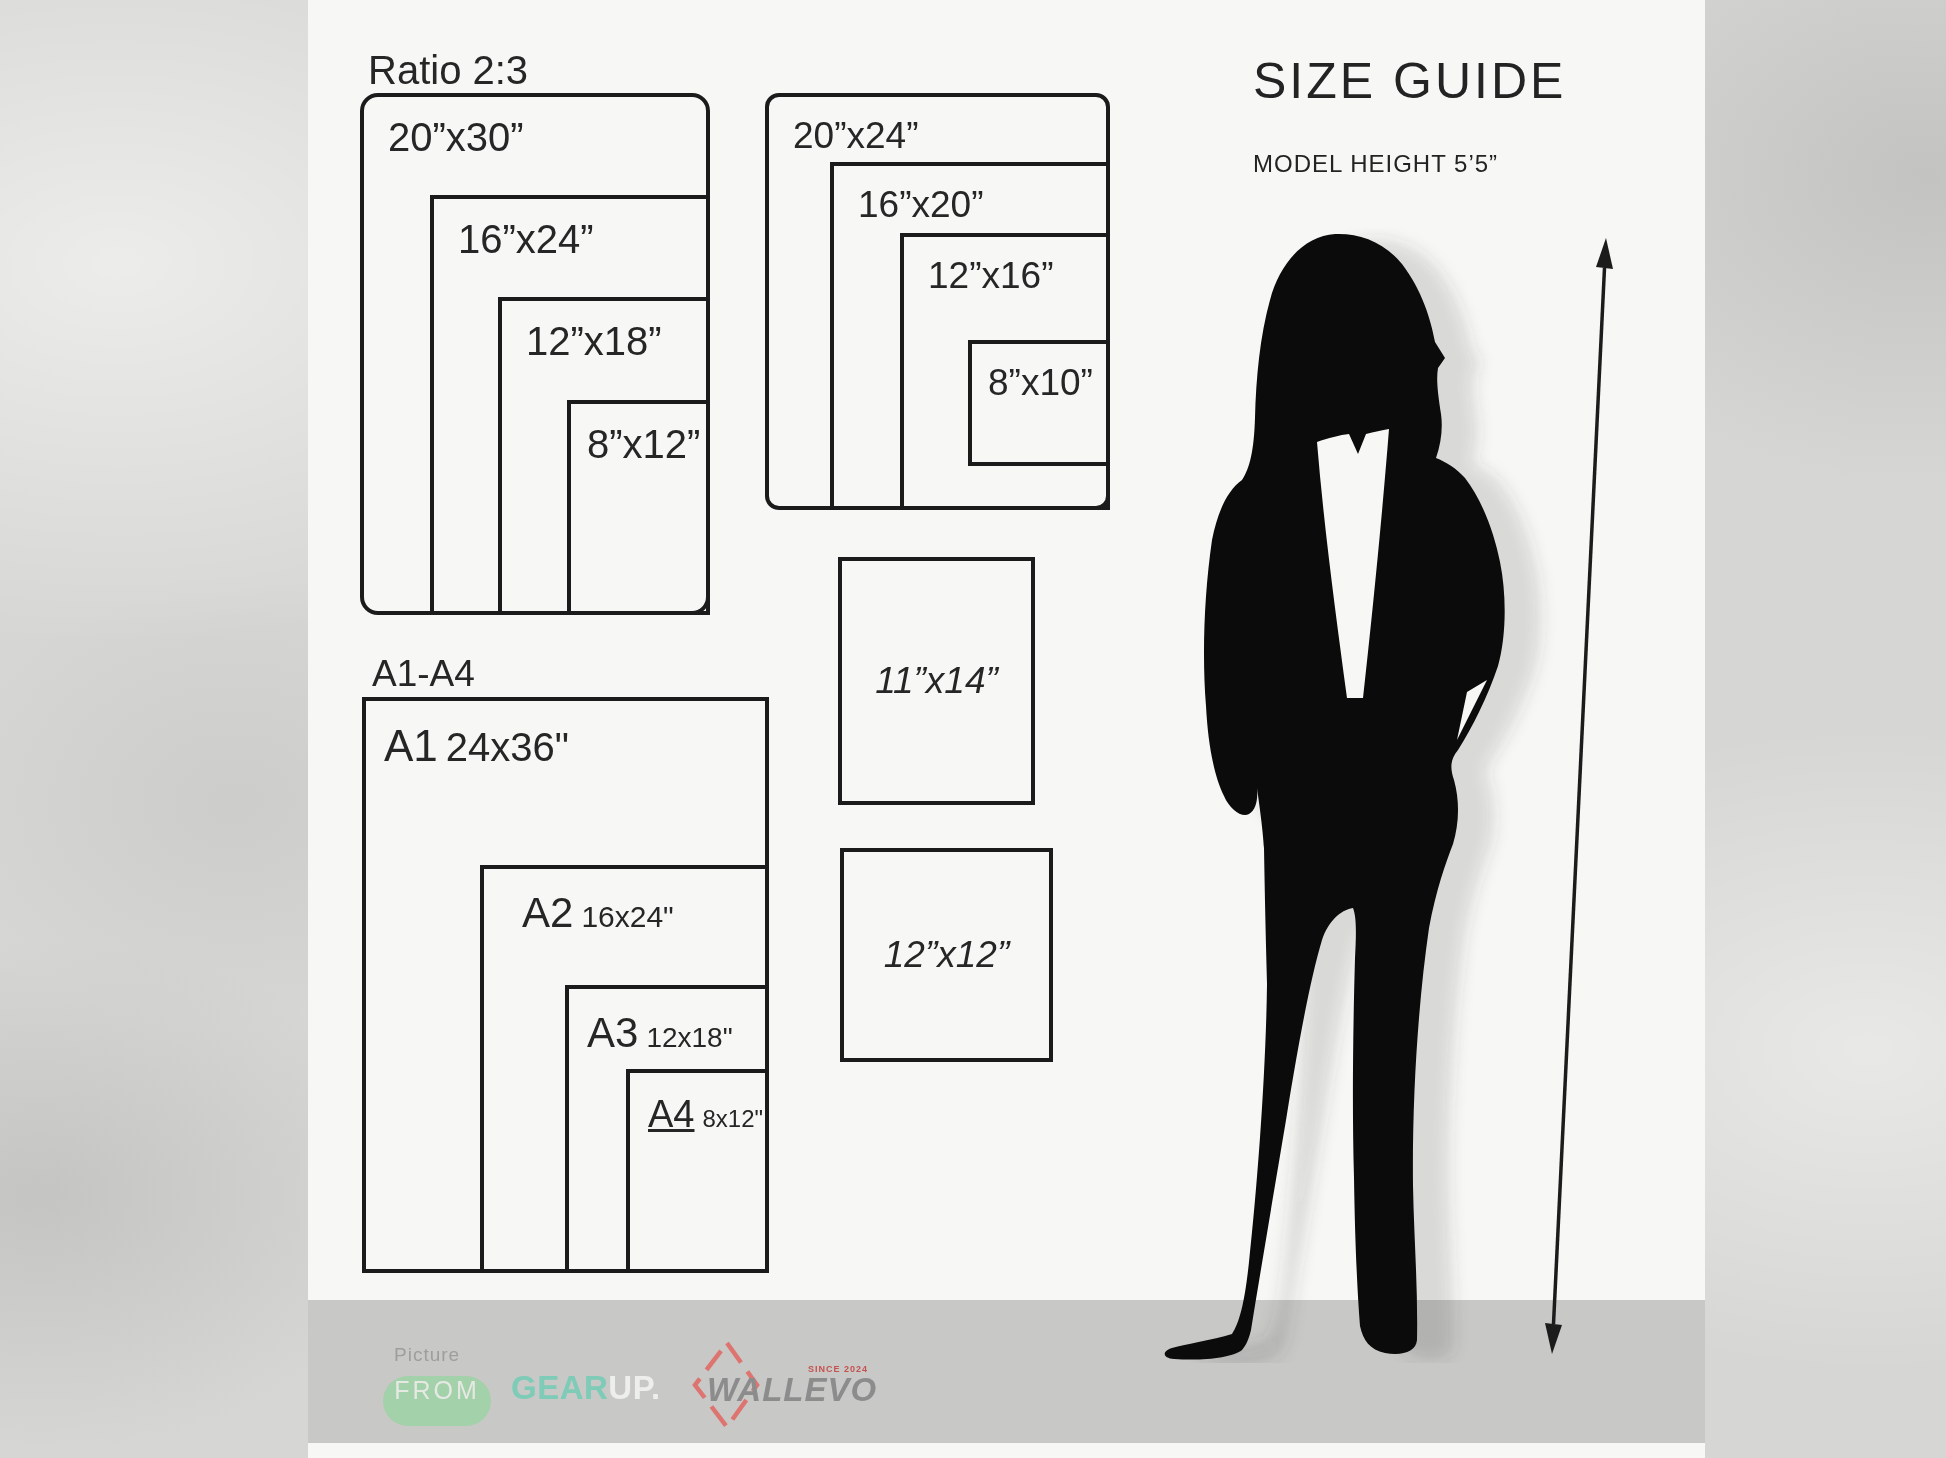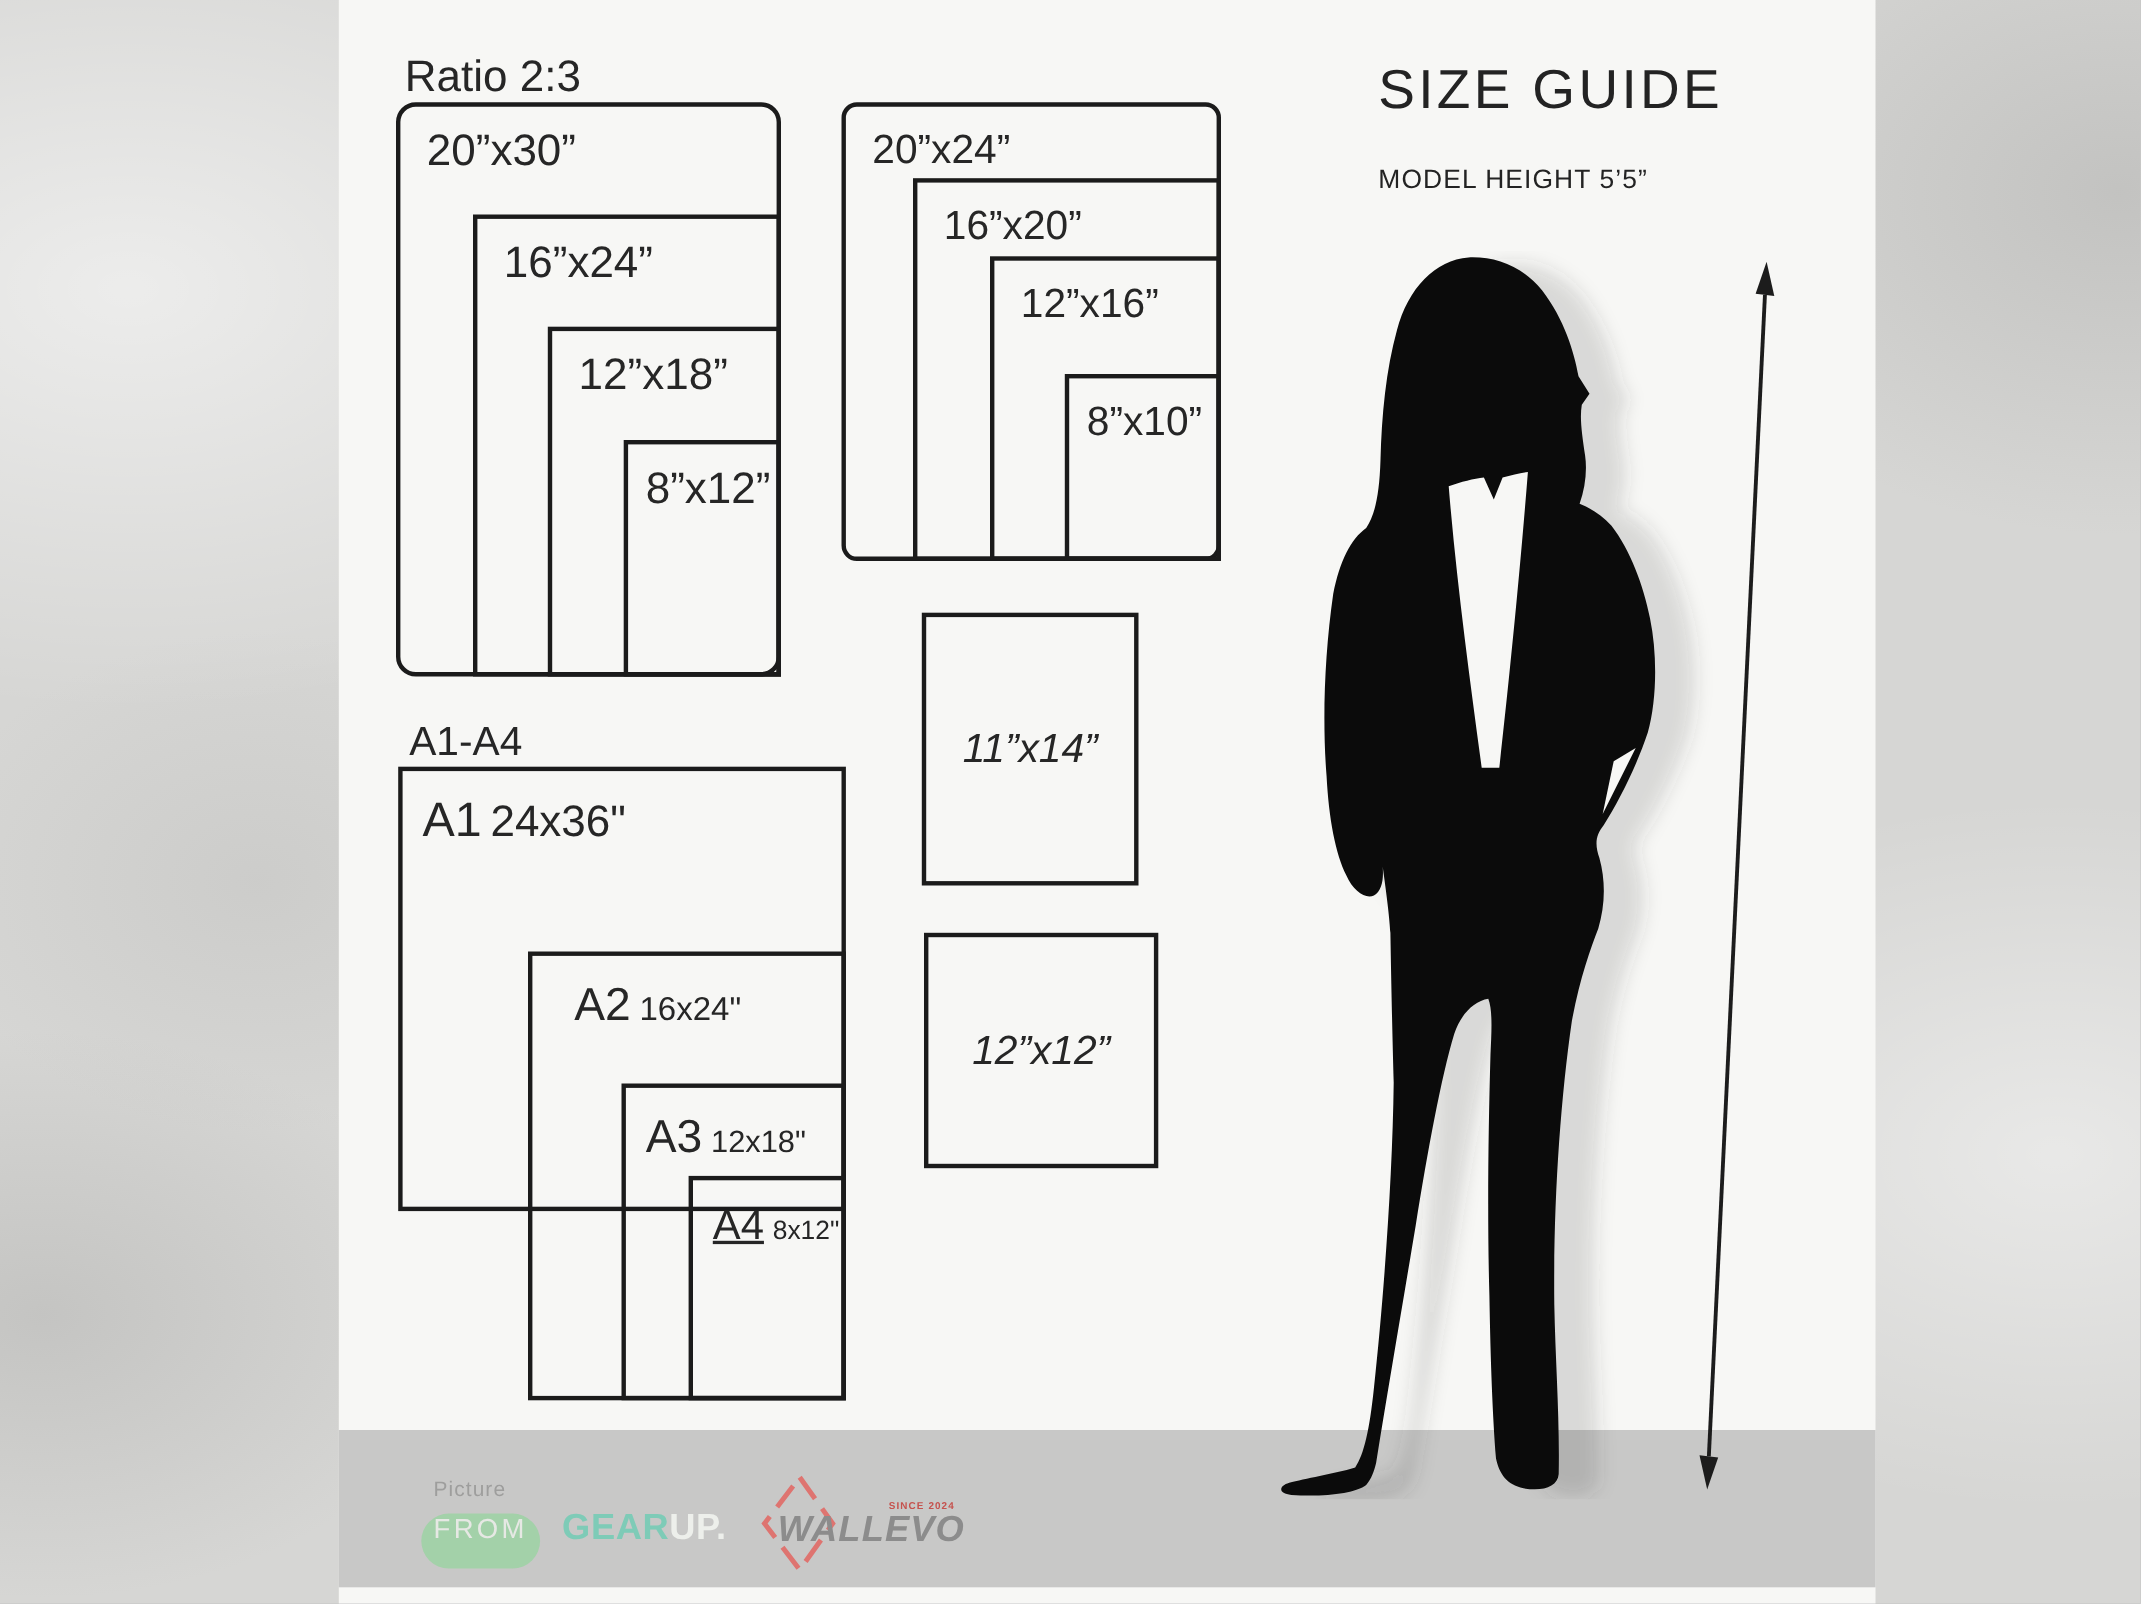--- a/index.html
+++ b/index.html
@@ -68,33 +68,33 @@
 
   <div class="sbox g2" style="left:765px;top:93px;width:345px;height:417px;border-radius:14px;">
     <span class="lbl">20”x24”</span>
   </div>
   <div class="sbox g2" style="left:830px;top:162px;width:280px;height:348px;">
     <span class="lbl">16”x20”</span>
   </div>
   <div class="sbox g2" style="left:900px;top:233px;width:210px;height:277px;">
     <span class="lbl">12”x16”</span>
   </div>
-  <div class="sbox g2" style="left:968px;top:340px;width:142px;height:170px;">
+  <div class="sbox g2" style="left:968px;top:340px;width:142px;height:126px;">
     <span class="lbl" style="left:16px;">8”x10”</span>
   </div>
 
   <div class="sbox center" style="left:838px;top:557px;width:197px;height:248px;">
     <span class="lbl">11”x14”</span>
   </div>
   <div class="sbox center" style="left:840px;top:848px;width:213px;height:214px;">
     <span class="lbl">12”x12”</span>
   </div>
 
   <div class="group-title" style="left:372px;top:653px;font-size:37px;">A1-A4</div>
-  <div class="sbox" style="left:362px;top:697px;width:407px;height:404px;">
+  <div class="sbox" style="left:362px;top:697px;width:407px;height:576px;">
     <div class="a-lbl a1">
       <span class="a-code">A1</span>
         <span class="a-size">24x36"</span>
     </div>
   </div>
   <div class="sbox" style="left:480px;top:865px;width:289px;height:408px;">
     <div class="a-lbl a2">
       <span class="a-code">A2</span>
         <span class="a-size">16x24"</span>
     </div>

